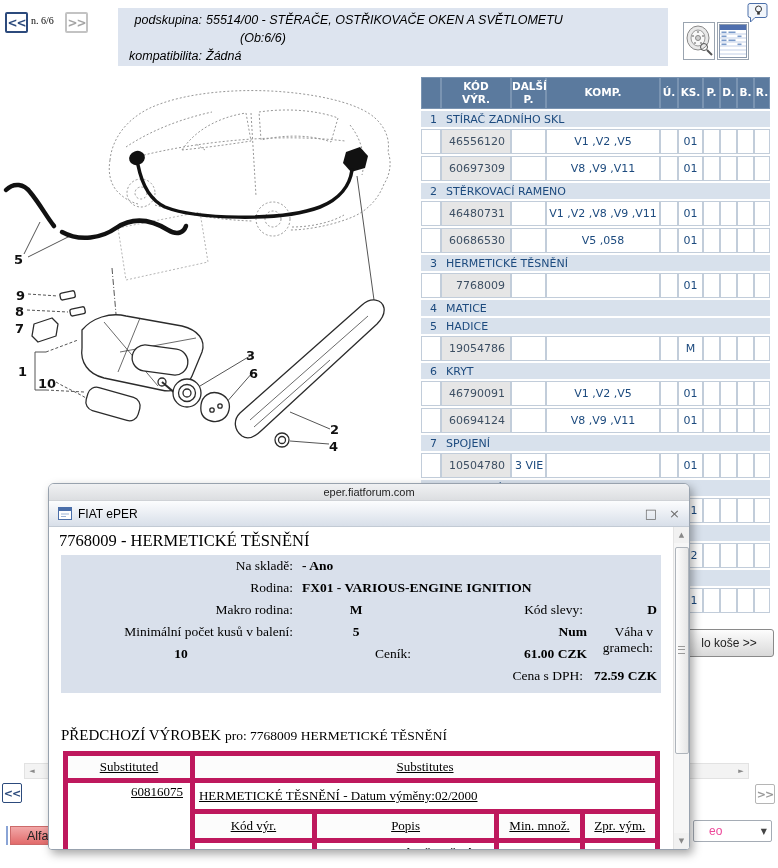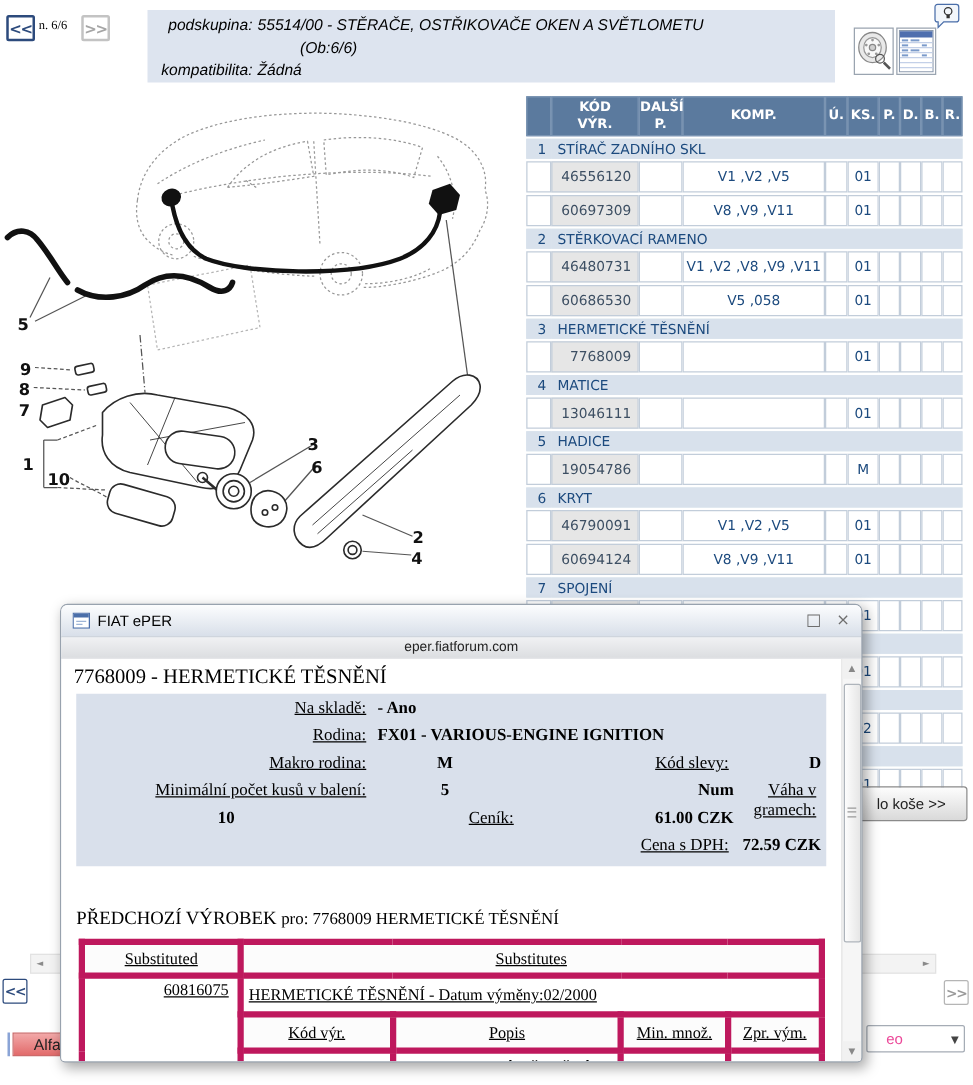--- a/index.html
+++ b/index.html
@@ -70,21 +70,21 @@
                   padding:0 9px;border-bottom:1px solid #c2cad4;}
   #popup-title{font-size:12px;margin-left:6px;flex:1;}
   .win-btn{color:#6e6e6e;font-size:13px;margin-left:12px;cursor:pointer;font-family:"DejaVu Sans",sans-serif;line-height:1;}
   #popup-address{height:16px;background:linear-gradient(#f0f1f3,#dcdee1);border-bottom:1px solid #cfd2d6;
                  text-align:center;font-size:11px;line-height:16px;color:#222;}
   #popup-content{position:relative;height:322px;background:#fff;font-family:"Liberation Serif",serif;overflow:hidden;}
   #popup-heading{position:absolute;left:10px;top:4px;font-size:16.5px;}
   #info-panel{position:absolute;left:12px;top:28px;width:600px;height:138px;background:#d9e0eb;
               display:grid;grid-template-columns:232px 118px 172px 70px;grid-auto-rows:22px;
               font-size:13.5px;padding:3px 4px;box-sizing:border-box;}
-  .il{text-align:right;padding-right:4px;text-decoration:underline;}
+  .il{text-align:right;padding-right:4px;}
   .iv-left{font-weight:bold;grid-column:span 3;padding-left:5px;}
   .iv-c{font-weight:bold;text-align:center;}
   .iv-r{font-weight:bold;text-align:right;}
   .ispacer{grid-column:span 2;}
   #prev-product-heading{position:absolute;left:12px;top:200px;font-size:15px;white-space:nowrap;}
   #prev-product-heading .rest{font-size:13.5px;}
   #subst-table{position:absolute;left:14px;top:224px;width:597px;border-collapse:collapse;
                font-size:13px;font-family:"Liberation Serif",serif;}
   #subst-table th,#subst-table td{border:5px solid #be185d;padding:1px 4px;text-decoration:underline;}
   #subst-table th{font-weight:normal;text-align:center;background:#fcfcfc;height:20px;}
@@ -372,32 +372,20 @@
             <td class="ks">01</td>
             <td></td>
             <td></td>
             <td></td>
             <td></td>
           </tr>
         <tr class="grp">
             <td class="gnum">4</td>
             <td class="glabel" colspan="9">MATICE</td>
           </tr>
-        <tr class="part">
-            <td></td>
-            <td class="code">13046111</td>
-            <td class="dal"></td>
-            <td class="komp"></td>
-            <td></td>
-            <td class="ks">01</td>
-            <td></td>
-            <td></td>
-            <td></td>
-            <td></td>
-          </tr>
         <tr class="grp">
             <td class="gnum">5</td>
             <td class="glabel" colspan="9">HADICE</td>
           </tr>
         <tr class="part">
             <td></td>
             <td class="code">19054786</td>
             <td class="dal"></td>
             <td class="komp"></td>
             <td></td>
@@ -512,32 +500,32 @@
   <div id="btn-prev-bottom" class="navbtn">&lt;&lt;</div>
   <div id="btn-next-bottom" class="navbtn">&gt;&gt;</div>
   <div id="brand-edge"></div>
   <div id="brand-tab">Alfa</div>
   <div id="bottom-select">
     <span class="val">eo</span>
     <span class="arr">▼</span>
   </div>
 
   <div id="popup">
+    <div id="popup-address">eper.fiatforum.com</div>
     <div id="popup-titlebar">
       <svg width="14" height="13" viewBox="0 0 14 13">
         <rect x="0.5" y="0.5" width="13" height="12" fill="#fff" stroke="#4a6ea9"></rect>
         <rect x="1" y="1" width="12" height="3" fill="#4a6ea9"></rect>
         <line x1="3" y1="7" x2="11" y2="7" stroke="#9db4d6"></line>
           <line x1="3" y1="9.5" x2="8" y2="9.5" stroke="#9db4d6"></line>
       </svg>
       <span id="popup-title">FIAT ePER</span>
       <span class="win-btn">□</span>
       <span class="win-btn">×</span>
     </div>
-    <div id="popup-address">eper.fiatforum.com</div>
     <div id="popup-content">
       <div id="popup-heading">7768009 - HERMETICKÉ TĚSNĚNÍ</div>
 
       <div id="info-panel">
         <div class="il">Na skladě:</div>
         <div class="iv-left">- Ano</div>
         <div class="il">Rodina:</div>
         <div class="iv-left">FX01 - VARIOUS-ENGINE IGNITION</div>
         <div class="il">Makro rodina:</div>
         <div class="iv-c">M</div>

